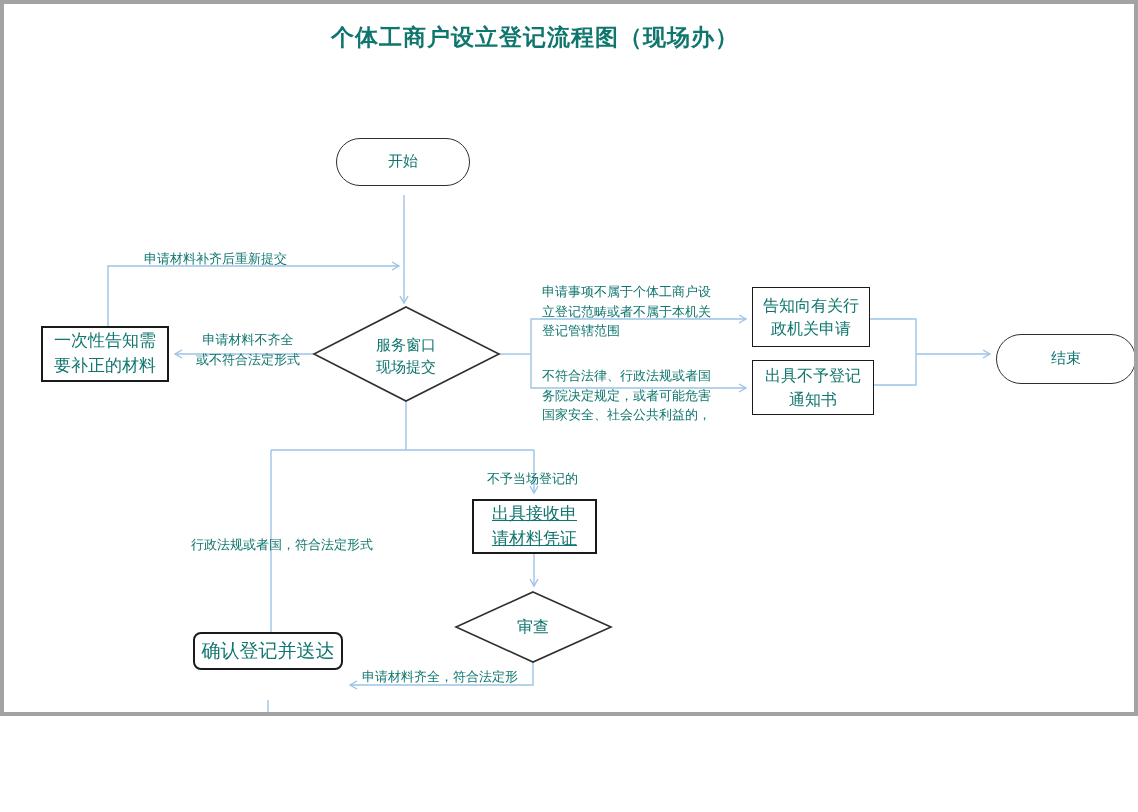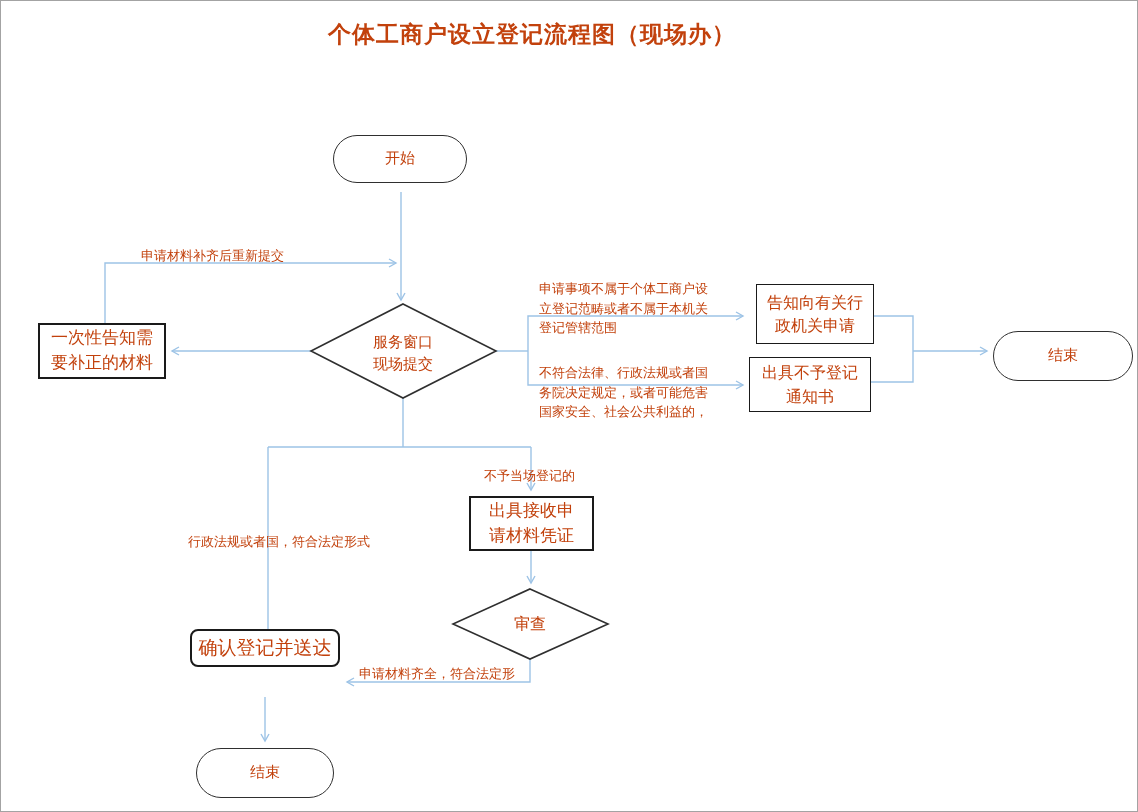--- a/index.html
+++ b/index.html
@@ -1,24 +1,24 @@
 <!DOCTYPE html>
 <html><head>
 <meta charset="utf-8">
 <style>
   html, body { margin: 0; padding: 0; background: #fff; }
   #page {
     position: relative;
     width: 1138px;
-    height: 812px;
+    height: 716px;
     background: #ffffff;
-    border: 1px solid #a3a3a3;
+    border: 4px solid #a3a3a3;
     box-sizing: border-box;
     font-family: "Liberation Serif", "DejaVu Serif", serif;
-    color: #c2410c;
+    color: #0f766e;
     overflow: hidden;
   }
   #edges-svg {
     position: absolute;
     left: 0; top: 0;
     width: 1138px; height: 812px;
   }
   .title {
     position: absolute;
     left: 0; top: 18px;
@@ -61,24 +61,24 @@
   }
   .elabel {
     position: absolute;
     font-size: 13px;
     line-height: 1.5;
     white-space: pre-line;
   }
   
   #node-start            { left: 332px; top: 134px; width: 134px; height: 48px; }
   #node-notify-correction{ left: 37px;  top: 322px; width: 128px; height: 56px; font-size: 17px; }
-  #node-notify-authority { left: 748px; top: 283px; width: 118px; height: 60px; font-size: 16px; margin-left: 7px; }
+  #node-notify-authority { left: 748px; top: 283px; width: 118px; height: 60px; font-size: 16px; }
   #node-rejection-notice { left: 748px; top: 356px; width: 122px; height: 55px; font-size: 16px; }
   #node-end-right        { left: 992px; top: 330px; width: 140px; height: 50px; }
-  #node-receipt          { left: 468px; top: 495px; width: 125px; height: 55px; font-size: 17px; }
+  #node-receipt          { left: 468px; top: 495px; width: 125px; height: 55px; font-size: 17px; text-decoration: underline; }
   #node-confirm          { left: 189px; top: 628px; width: 150px; height: 38px; font-size: 19px; border-radius: 8px; }
   #node-end-bottom       { left: 195px; top: 747px; width: 138px; height: 50px; }
   #submit-label          { left: 332px; top: 326px; width: 140px; height: 52px; font-size: 15px; }
   #review-label          { left: 489px; top: 611px; width: 80px;  height: 24px; font-size: 16px; }
   
   #lbl-resubmit      { left: 140px; top: 245px; width: 170px; }
   #lbl-incomplete    { left: 178px; top: 326px; width: 132px; text-align: center; }
   #lbl-not-in-scope  { left: 538px; top: 278px; width: 200px; }
   #lbl-illegal       { left: 538px; top: 362px; width: 202px; }
   #lbl-not-onsite    { left: 483px; top: 465px; width: 110px; }
@@ -141,20 +141,22 @@
 请材料凭证</div>
 
   <div class="decision-label" id="review-label">审查</div>
 
   <div class="node process thick" id="node-confirm">确认登记并送达</div>
 
   <div class="node terminator" id="node-end-bottom">结束</div>
 
   <div class="elabel" id="lbl-resubmit">申请材料补齐后重新提交</div>
 
+  <div class="elabel" id="lbl-incomplete">申请材料不齐全
+或不符合法定形式</div>
 
   <div class="elabel" id="lbl-not-in-scope">申请事项不属于个体工商户设
 立登记范畴或者不属于本机关
 登记管辖范围</div>
 
   <div class="elabel" id="lbl-illegal">不符合法律、行政法规或者国
 务院决定规定，或者可能危害
 国家安全、社会公共利益的，</div>
 
   <div class="elabel" id="lbl-not-onsite">不予当场登记的</div>

